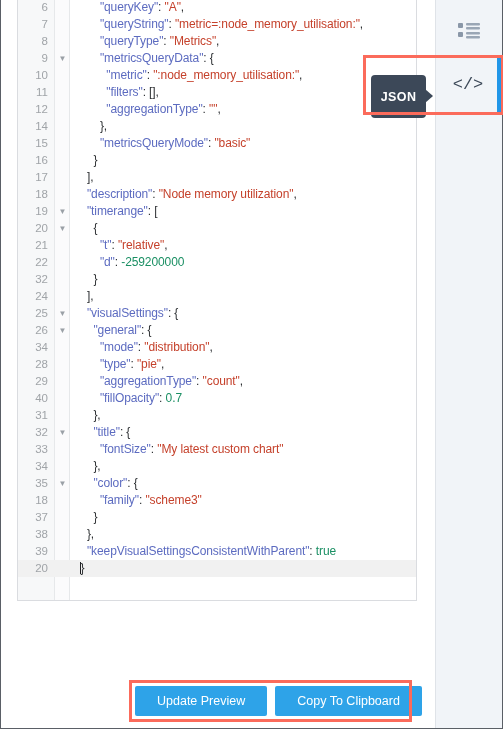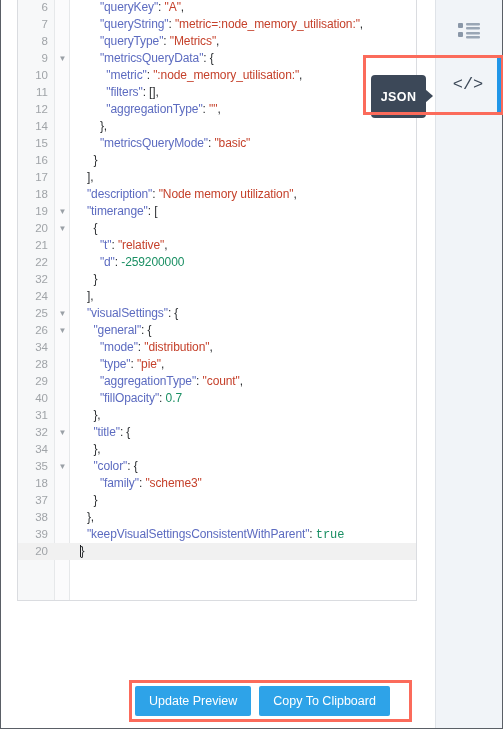--- a/index.html
+++ b/index.html
@@ -105,21 +105,21 @@
     position: absolute;
     left: 56px; top: 0;
     white-space: pre;
     font-family: "Liberation Sans", sans-serif;
     font-size: 12px;
     letter-spacing: -0.1px;
   }
   .k   { color: #5c6bc0; }
   .s   { color: #c5412b; }
   .n   { color: #1a8f63; margin-top: 17px; }
-  .b   { color: #1a8f63; font-family: Liberation Mono, monospace; }
+  .b   { color: #1a8f63; }
   .p   { color: #2d3033; }
   .caret {
     display: inline-block;
     width: 1px; height: 12px;
     background: #202124;
     vertical-align: -2px;
     margin-right: -1px;
   }
 
   
@@ -175,21 +175,21 @@
     left: 134px; top: 686px;
     display: flex;
     gap: 8px;
   }
   .btn {
     background: #2ea3e8;
     color: #ffffff;
     border: none;
     border-radius: 2px;
     height: 30px;
-    padding: 0 14px;
+    padding: 0 22px;
     font-family: "Liberation Sans", sans-serif;
     font-size: 12.5px;
     cursor: pointer;
     white-space: nowrap;
   }
 </style>
 </head>
 <body>
 
 <div id="root">
@@ -231,20 +231,21 @@
         <div class="row"><span class="ln">32</span><span class="code"><span>      </span><span class="p">}</span></span></div>
         <div class="row"><span class="ln">24</span><span class="code"><span>    </span><span class="p">],</span></span></div>
         <div class="row"><span class="ln">25</span><span class="fold">▼</span><span class="code"><span>    </span><span class="k">"visualSettings"</span><span class="p">: {</span></span></div>
         <div class="row"><span class="ln">26</span><span class="fold">▼</span><span class="code"><span>      </span><span class="k">"general"</span><span class="p">: {</span></span></div>
         <div class="row"><span class="ln">34</span><span class="code"><span>        </span><span class="k">"mode"</span><span class="p">: </span><span class="s">"distribution"</span><span class="p">,</span></span></div>
         <div class="row"><span class="ln">28</span><span class="code"><span>        </span><span class="k">"type"</span><span class="p">: </span><span class="s">"pie"</span><span class="p">,</span></span></div>
         <div class="row"><span class="ln">29</span><span class="code"><span>        </span><span class="k">"aggregationType"</span><span class="p">: </span><span class="s">"count"</span><span class="p">,</span></span></div>
         <div class="row"><span class="ln">40</span><span class="code"><span>        </span><span class="k">"fillOpacity"</span><span class="p">: </span><span class="n">0.7</span></span></div>
         <div class="row"><span class="ln">31</span><span class="code"><span>      </span><span class="p">},</span></span></div>
         <div class="row"><span class="ln">32</span><span class="fold">▼</span><span class="code"><span>      </span><span class="k">"title"</span><span class="p">: {</span></span></div>
+        <div class="row"><span class="ln">33</span><span class="code"><span>        </span><span class="k">"fontSize"</span><span class="p">: </span><span class="s">"My latest custom chart"</span></span></div>
         <div class="row"><span class="ln">34</span><span class="code"><span>      </span><span class="p">},</span></span></div>
         <div class="row"><span class="ln">35</span><span class="fold">▼</span><span class="code"><span>      </span><span class="k">"color"</span><span class="p">: {</span></span></div>
         <div class="row"><span class="ln">18</span><span class="code"><span>        </span><span class="k">"family"</span><span class="p">: </span><span class="s">"scheme3"</span></span></div>
         <div class="row"><span class="ln">37</span><span class="code"><span>      </span><span class="p">}</span></span></div>
         <div class="row"><span class="ln">38</span><span class="code"><span>    </span><span class="p">},</span></span></div>
         <div class="row"><span class="ln">39</span><span class="code"><span>    </span><span class="k">"keepVisualSettingsConsistentWithParent"</span><span class="p">: </span><span class="b">true</span></span></div>
         <div class="row active"><span class="ln">20</span><span class="code"><span>  </span><span class="caret"></span><span class="p">}</span></span></div>
       </div>
   </div>
 

